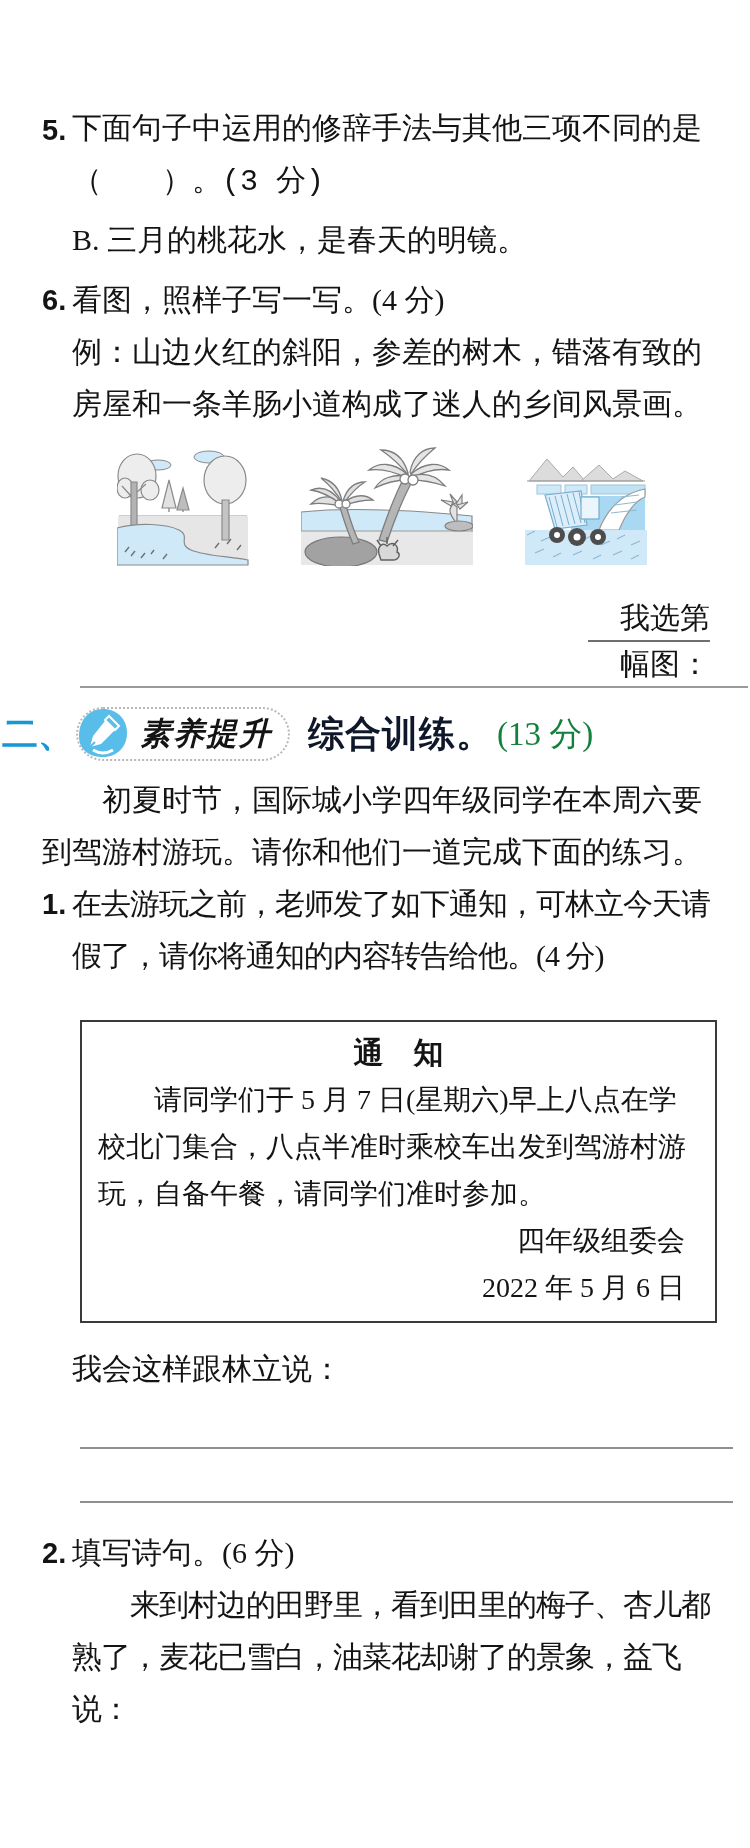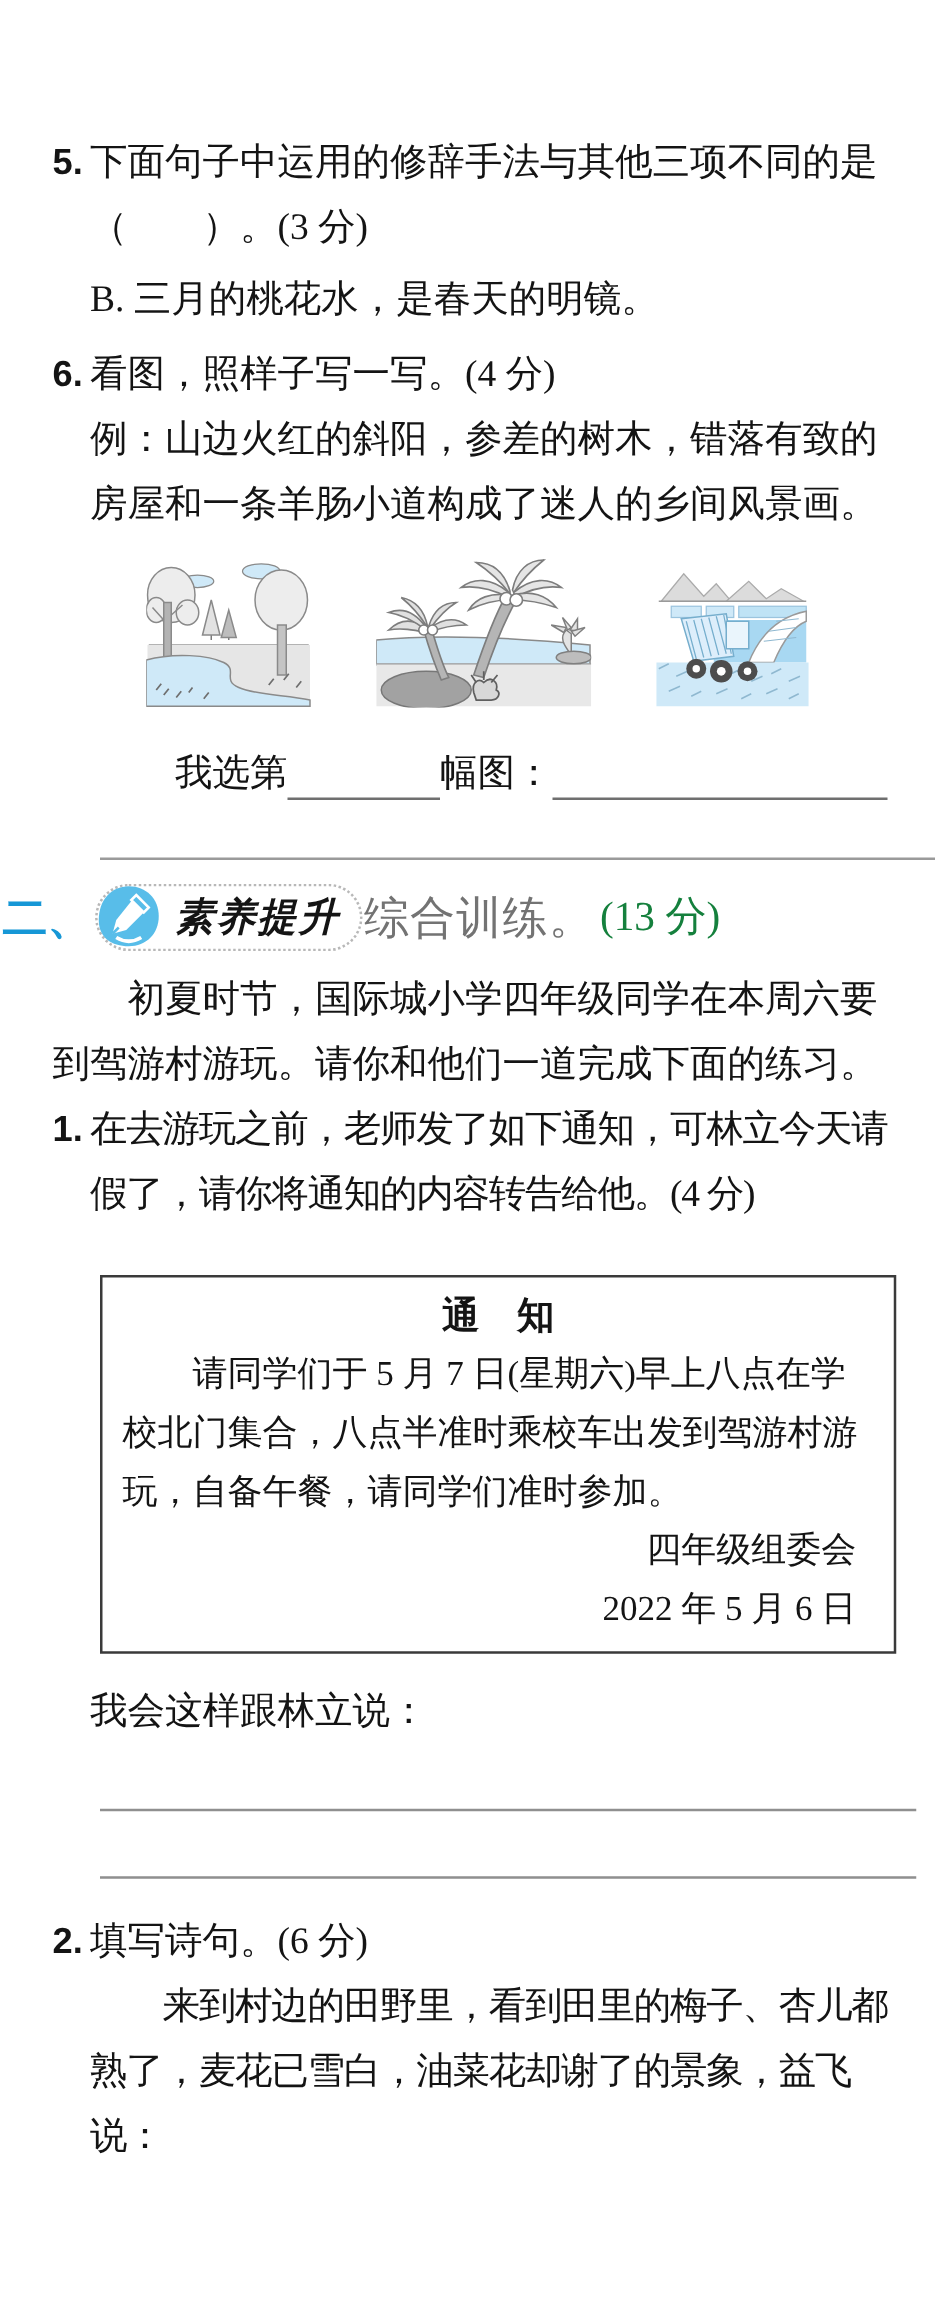--- a/index.html
+++ b/index.html
@@ -17,38 +17,39 @@
   }
   p{margin:0;}
   .item{display:flex;align-items:flex-start;}
   .item .num{
     flex:0 0 30px;
     font-family:"Liberation Sans","DejaVu Sans",sans-serif;
     font-weight:700;
     font-size:29px;
   }
   .item .body{flex:1;min-width:0;}
-  .q5-head{margin-bottom:6px;}
+  .q5-head{margin-bottom:6px;font-family:Liberation Mono, monospace;}
   .q6{margin-top:8px;}
   .tight{letter-spacing:-1px;}
   
   .figures{
     margin:18px 0 0 75px;
     display:flex;
     align-items:flex-end;
     gap:52px;
     height:118px;
   }
   .fig{display:block;}
   
   .select-line{
     margin:30px 0 0 98px;
     display:flex;
-    align-items:center;
+    align-items:flex-end;
     height:46px;
+    flex-direction:column;
   }
   .select-line .lbl{line-height:44px;}
   .ul1{width:122px;border-bottom:2px solid #6f6f6f;height:40px;}
   .ul2{flex:1;border-bottom:2px solid #6f6f6f;height:40px;}
   
   .divider{
     margin:44px -38px 0 38px;
     border-top:2px solid #9a9a9a;
     height:0;
   }
@@ -76,24 +77,24 @@
     align-items:center;
   }
   .badge .badge-icon{position:absolute;left:-3px;top:-3px;}
   .badge .badge-label{
     font-size:31px;
     font-weight:600;
     letter-spacing:2px;
     font-style:italic;
   }
   .sec-title{
-    margin-left:1px;
-    color:#737373;
+    margin-left:18px;
+    color:#0f172a;
     font-family:"Liberation Sans","DejaVu Sans",sans-serif;
-    font-weight:400;
+    font-weight:700;
     font-size:36px;
     letter-spacing:1px;
   }
   .sec-score{
     margin-left:4px;
     color:#15803d;
     font-size:33px;
   }
   .intro{margin-top:10px;text-indent:60px;}
   .q1{margin-top:0;}

